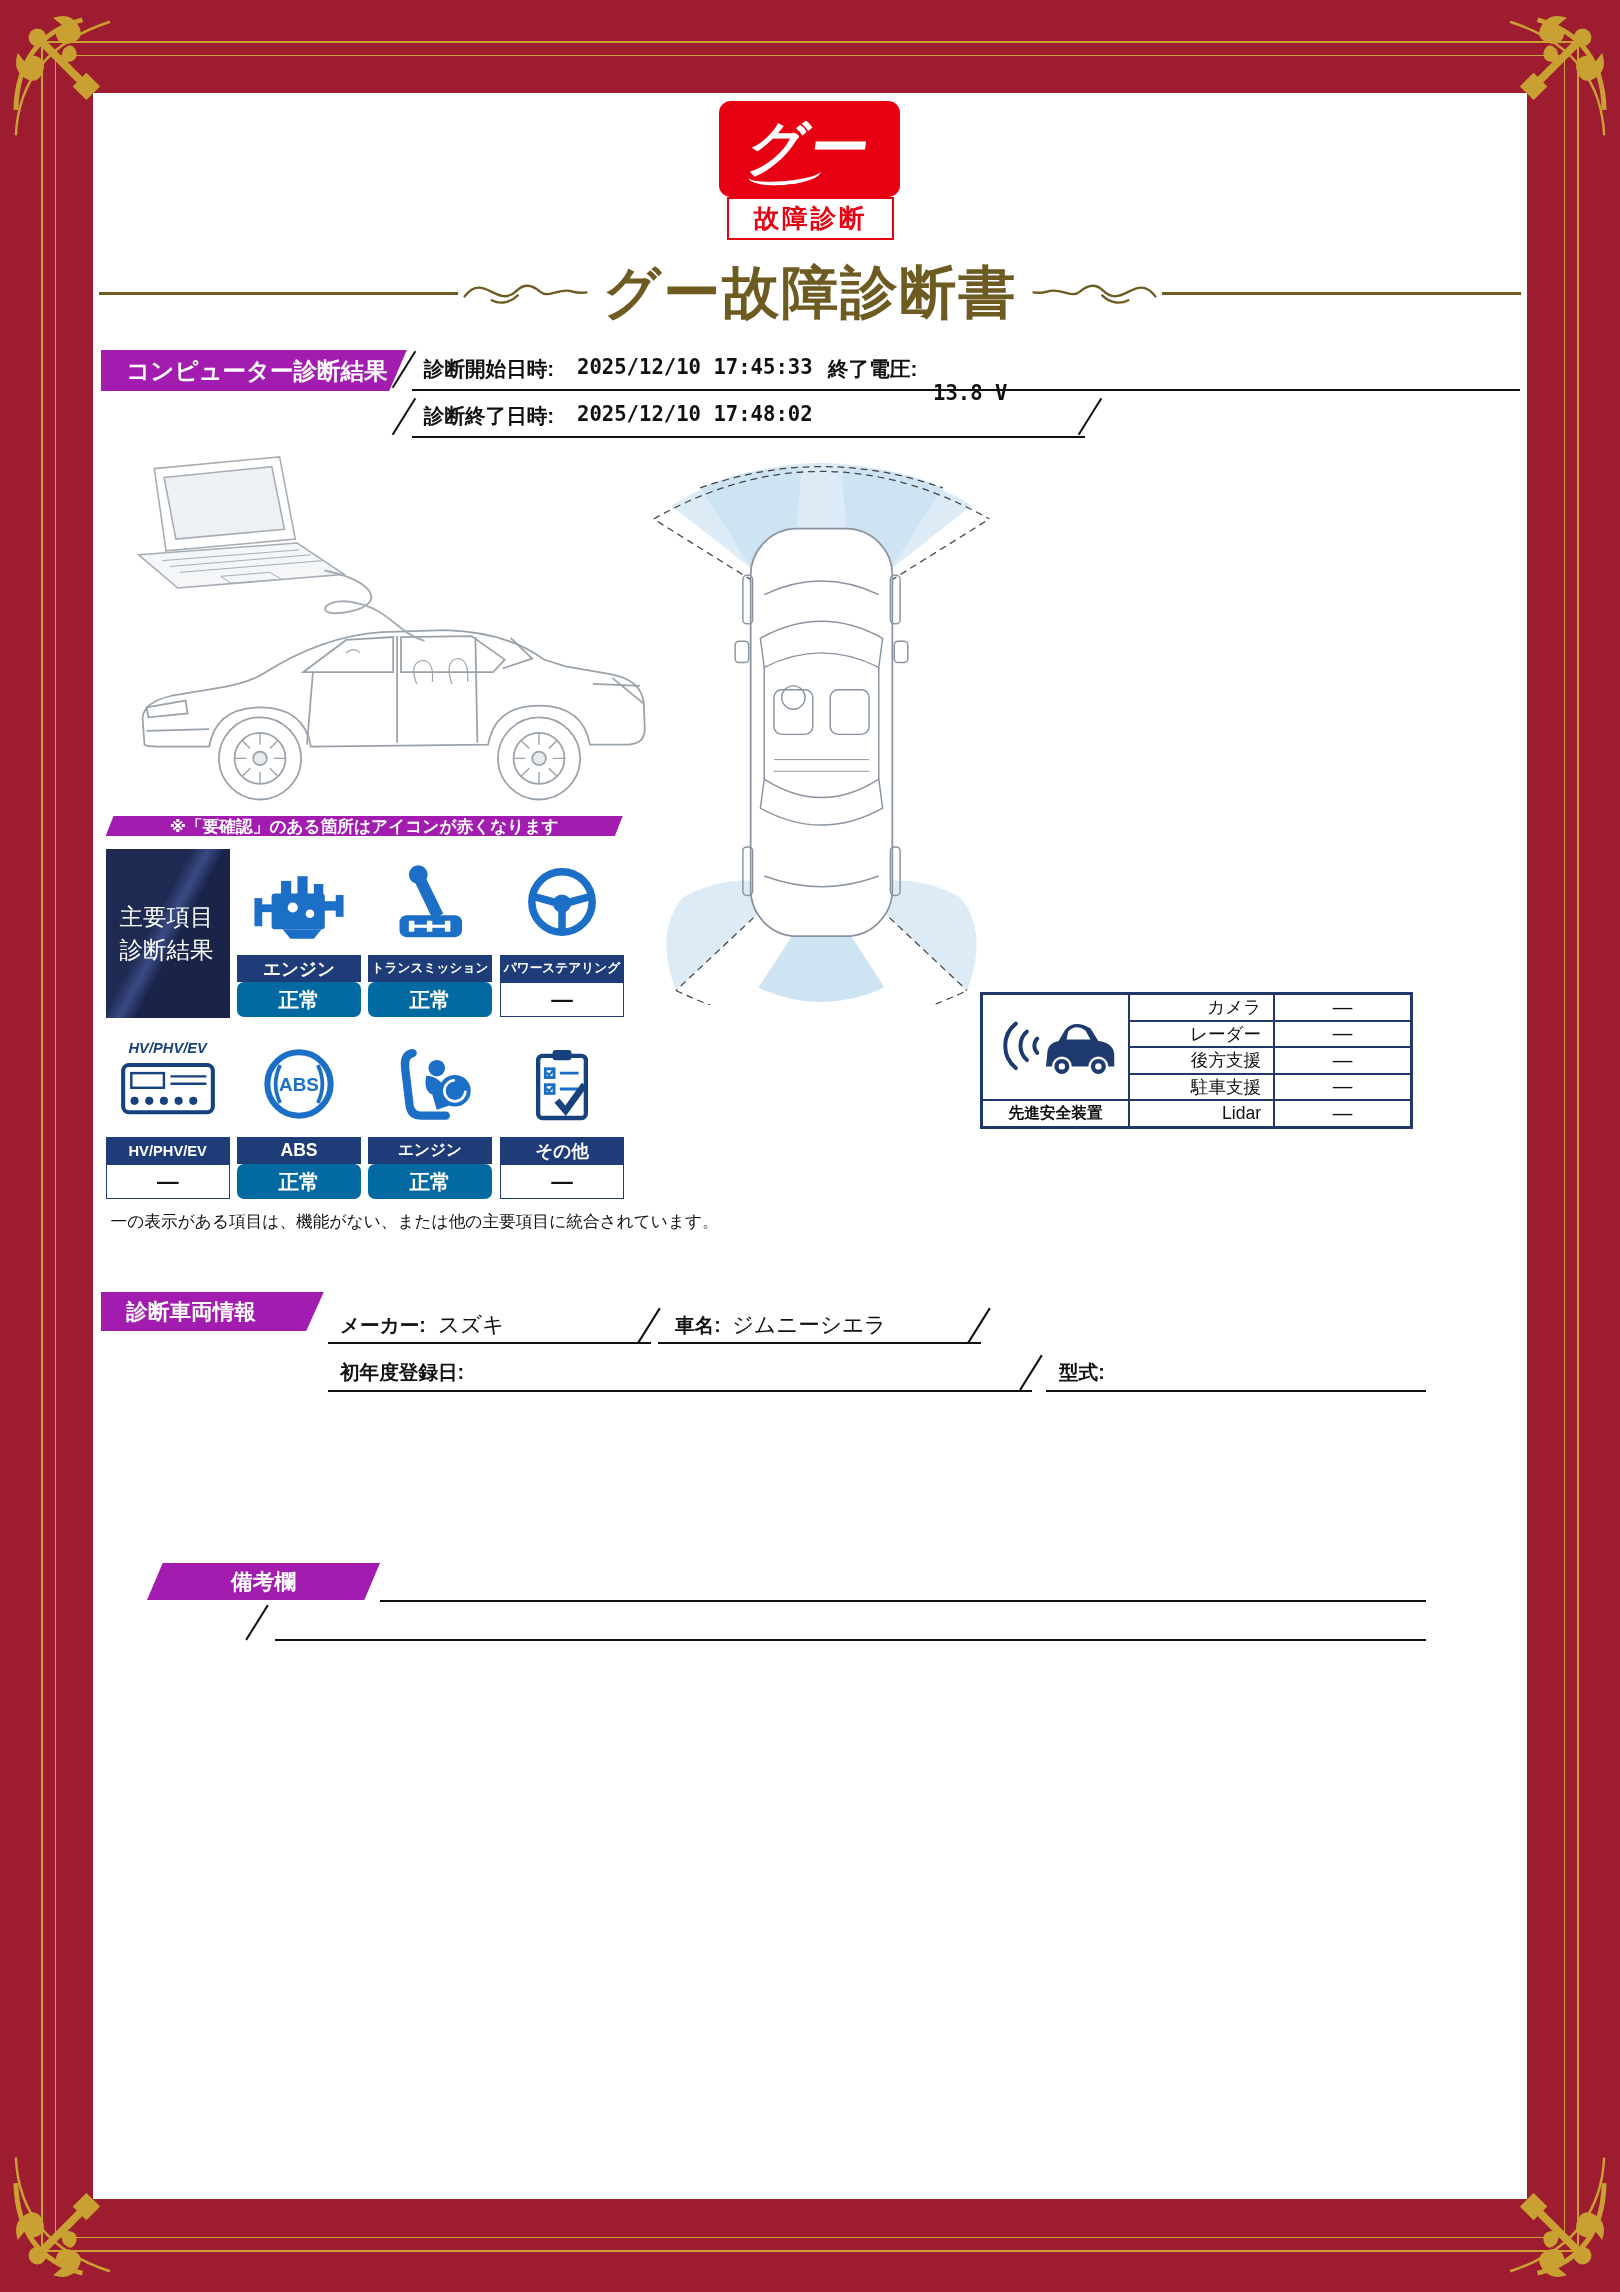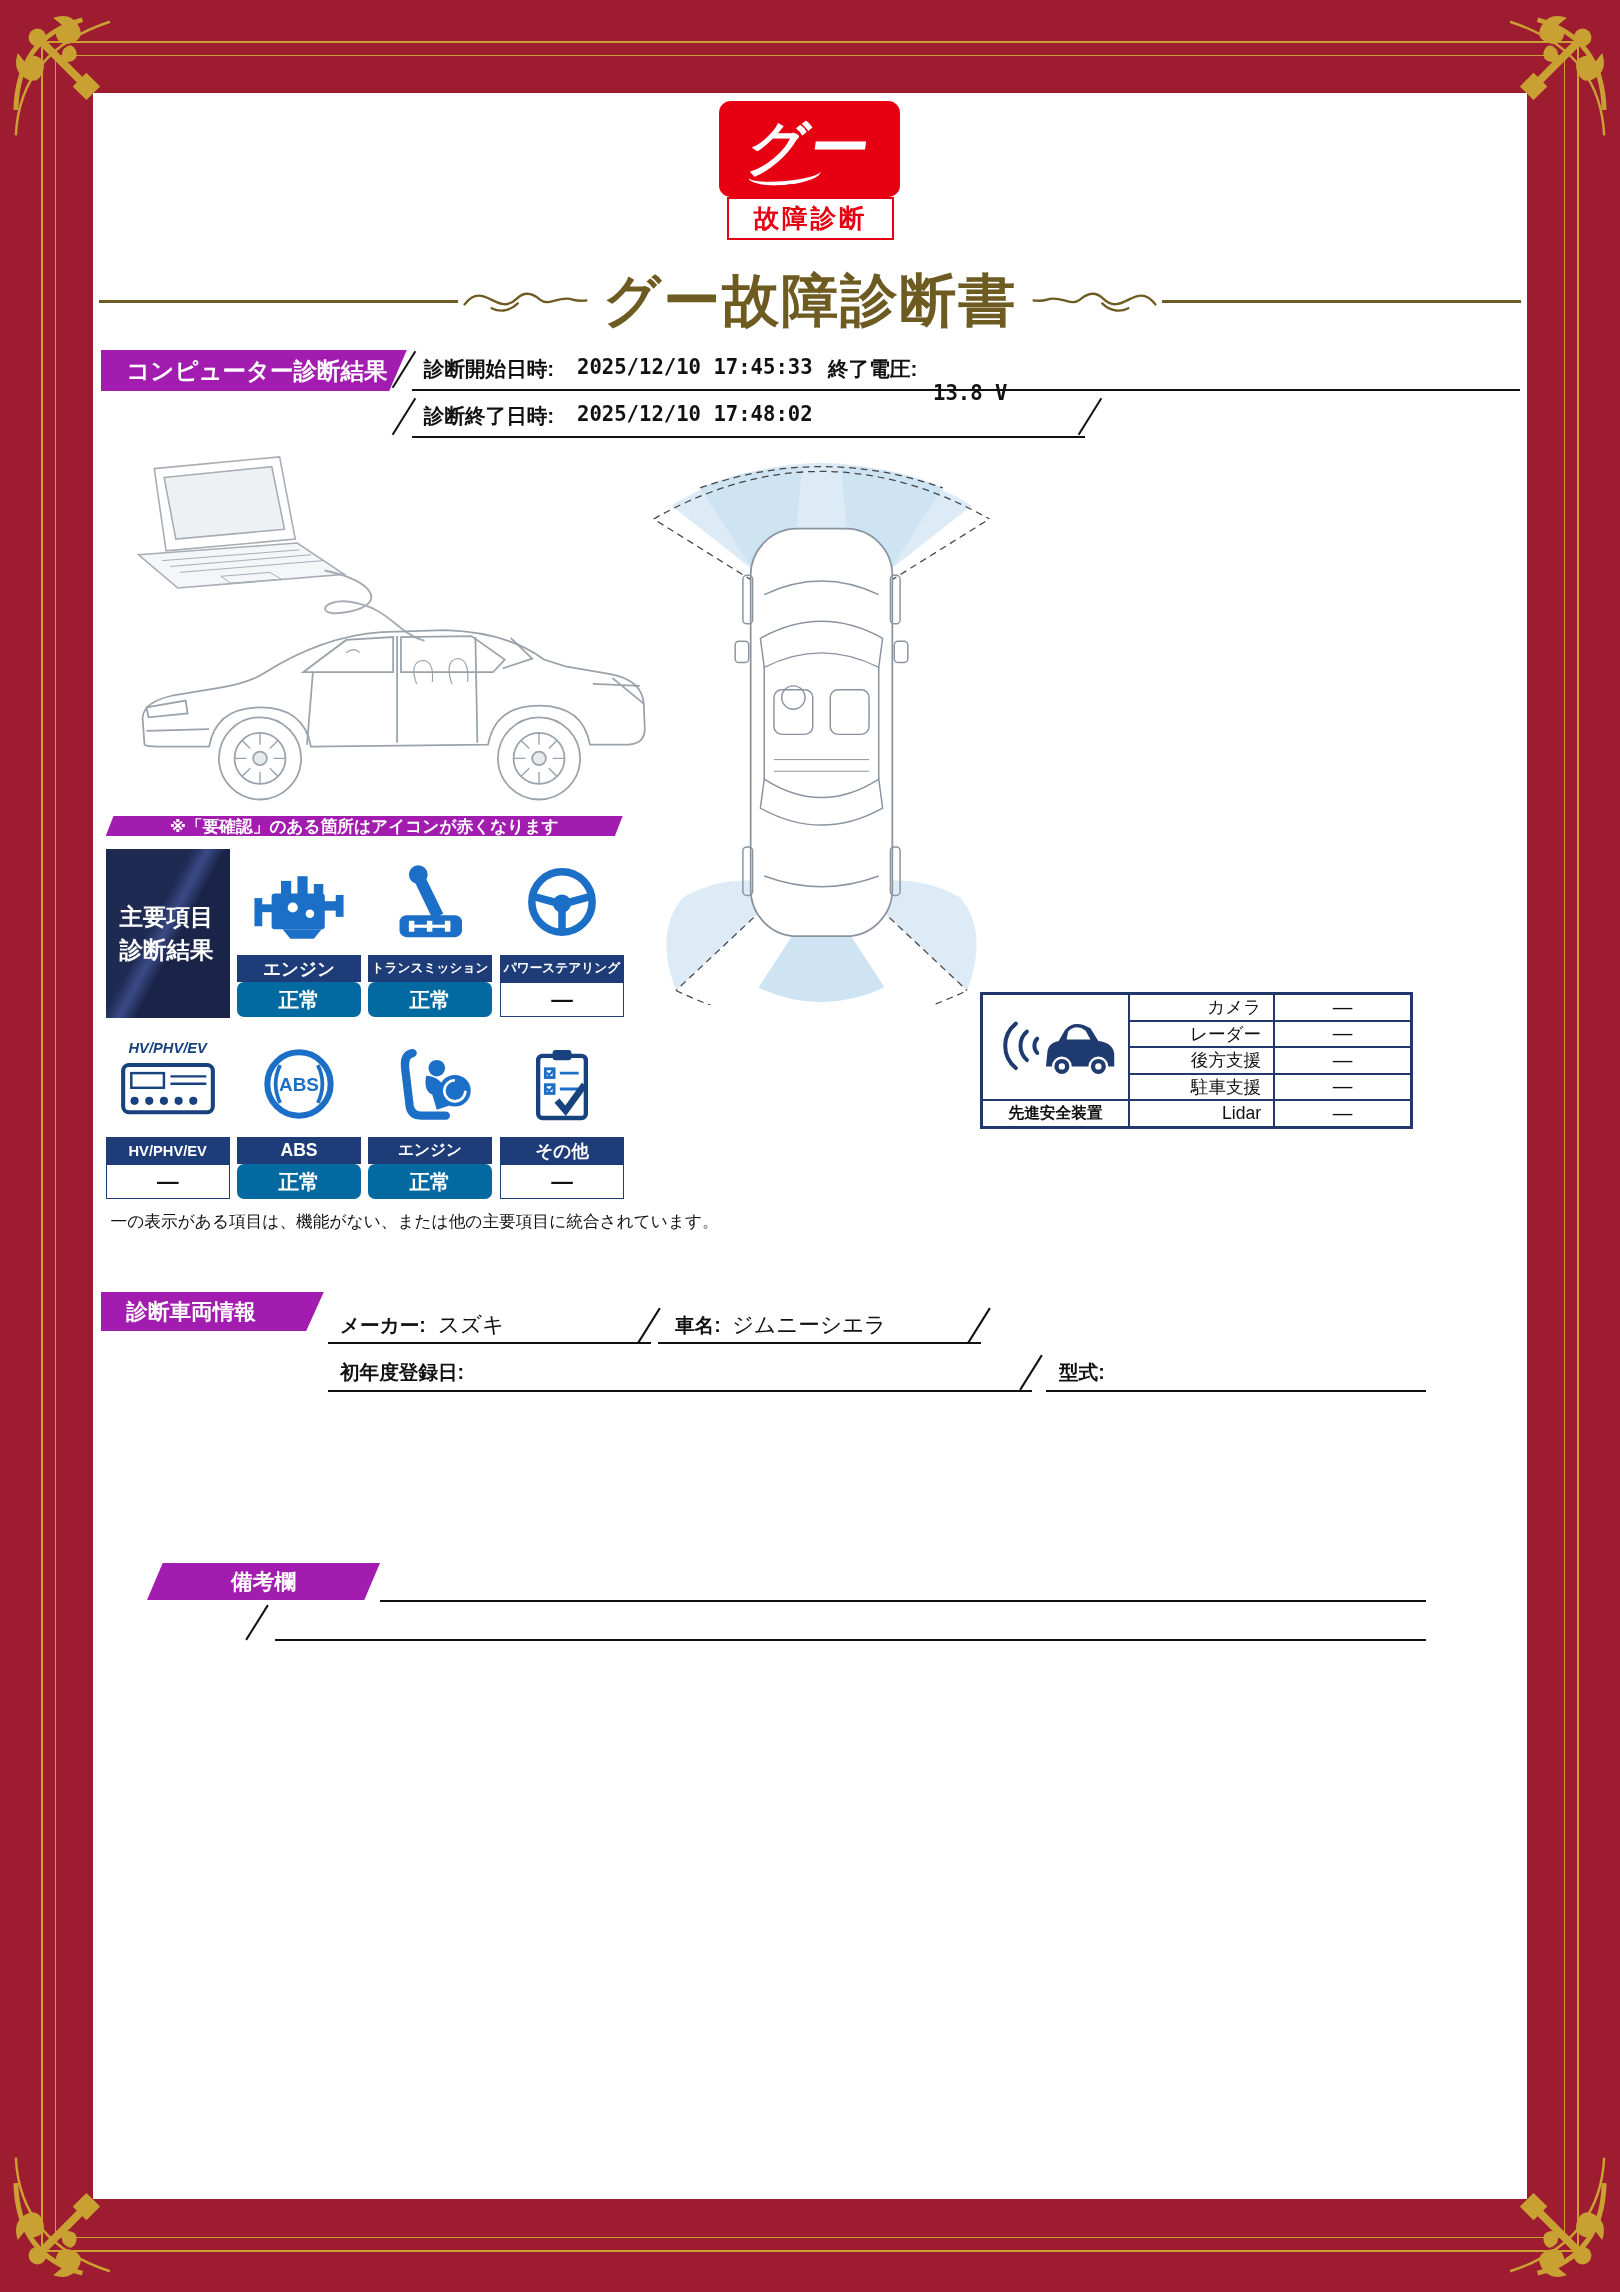--- a/index.html
+++ b/index.html
@@ -15,21 +15,21 @@
   .corner.br{right:7.8px;bottom:7.8px;transform:scale(-1,-1);}
   
   .paper{position:absolute;left:93px;top:93px;width:1434px;height:2106px;background:#ffffff;}
   .abs{position:absolute;}
   
   .logo-box{position:absolute;left:626px;top:7.8px;width:181px;height:96px;background:#e60012;border-radius:11.8px;display:flex;align-items:center;justify-content:center;}
   .logo-mark{color:#fff;font-size:59px;font-weight:bold;transform:skewX(-8deg);letter-spacing:2px;}
   .logo-swoosh{position:absolute;left:29px;bottom:11.8px;width:73px;height:17.6px;border-bottom:4.9px solid #fff;border-radius:50%;transform:rotate(-5deg);}
   .logo-caption{position:absolute;left:634px;top:104px;width:167px;height:43px;background:#fff;border:2.9px solid #e60012;box-sizing:border-box;display:flex;align-items:center;justify-content:center;color:#e60012;font-size:25.5px;font-weight:bold;letter-spacing:2.9px;}
   
-  .title-row{position:absolute;left:0;top:176px;width:100%;height:65px;display:flex;align-items:center;padding:0;box-sizing:border-box;}
+  .title-row{position:absolute;left:0;top:168px;width:100%;height:65px;display:flex;align-items:center;padding:0;box-sizing:border-box;}
   .title-line{flex:1;height:3.9px;background:#6e5b22;}
   .title-line.left{margin-left:5.9px;}
   .title-line.right{margin-right:5.9px;}
   .page-title{font-size:57px;font-weight:bold;color:#6e5b22;letter-spacing:2px;margin:0 9.8px;white-space:nowrap;}
   .flourish{margin:0 3.9px;}
   .flourish.mirror{transform:scaleX(-1);}
   
   .red-banner{background:#a21caf;color:#fff;font-weight:bold;display:flex;align-items:center;}
   .banner-diag{left:7.8px;top:257px;width:306px;height:41px;font-size:23.5px;padding-left:25.5px;box-sizing:border-box;clip-path:polygon(0 0,100% 0,calc(100% - 17.6px) 100%,0 100%);}
   .banner-vehicle{left:7.8px;top:1199px;width:223px;height:39px;font-size:21.6px;padding-left:25.5px;box-sizing:border-box;clip-path:polygon(0 0,100% 0,calc(100% - 17.6px) 100%,0 100%);}
@@ -44,21 +44,21 @@
   .slash{position:absolute;width:2px;background:#111;transform:rotate(32deg);}
   
   .cell{position:absolute;width:124px;height:169px;}
   .icon-area{height:106px;background:#fff;display:flex;align-items:center;justify-content:center;flex-direction:column;}
   .label-bar{height:27.4px;background:#1e3c78;color:#fff;display:flex;align-items:center;justify-content:center;font-weight:bold;font-size:17.6px;white-space:nowrap;}
   .label-bar.small{font-size:12.7px;}
   .label-bar.mid{font-size:14.7px;}
   .status{height:35px;display:flex;align-items:center;justify-content:center;font-weight:bold;box-sizing:border-box;}
   .status.normal{background:#0369a1;color:#fff;font-size:20.6px;border-radius:7px;}
   .status.none{background:#fff;color:#111;font-size:21.6px;border:1px solid #1e3c78;}
-  .main-header-cell{background:linear-gradient(118deg,#1e2a52 0%,#1e2a52 40%,#3a4a85 48%,#1a2448 56%,#1a2448 100%);color:#fff;display:flex;flex-direction:column;justify-content:center;padding-left:13.7px;box-sizing:border-box;font-size:23.5px;font-weight:bold;line-height:1.4;}
+  .main-header-cell{background:linear-gradient(118deg,#1e2a52 0%,#1e2a52 40%,#3a4a85 48%,#1a2448 56%,#1a2448 100%);color:#fff;display:flex;flex-direction:column;justify-content:center;padding-left:13.7px;box-sizing:border-box;font-size:23.5px;font-weight:normal;line-height:1.4;}
   .hv-caption{font-size:14.7px;font-weight:bold;font-style:italic;color:#17427e;margin-bottom:2px;}
   
   .safety-table{position:absolute;left:887px;top:899px;display:grid;grid-template-columns:147px 145px 137px;grid-template-rows:repeat(5,26.5px);border:2px solid #22386b;background:#fff;z-index:3;}
   .safety-table > div{border:1px solid #22386b;display:flex;align-items:center;box-sizing:border-box;background:#fff;}
   .st-icon-cell{grid-row:1/5;grid-column:1;justify-content:center;}
   .st-label-cell{grid-row:5;grid-column:1;justify-content:center;font-weight:bold;font-size:15.7px;color:#111;}
   .st-name{justify-content:flex-end;padding-right:11.8px;font-size:17.6px;color:#111;}
   .st-value{justify-content:center;font-size:19.6px;color:#111;}
   .footnote{position:absolute;left:17.6px;top:1117px;font-size:16.7px;color:#111;}
   

